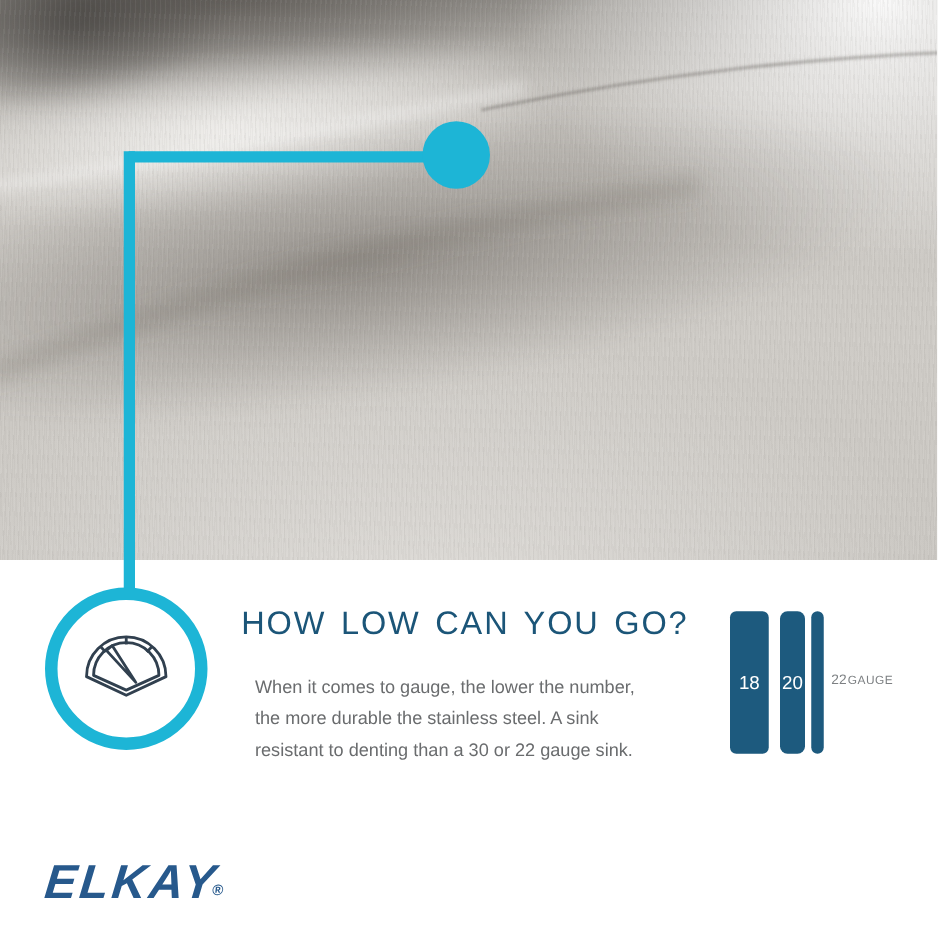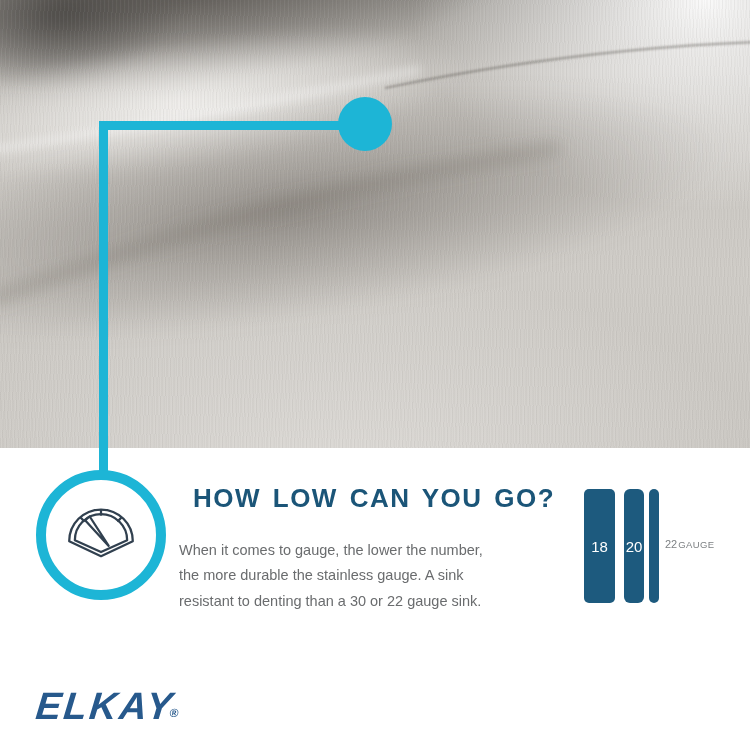--- a/index.html
+++ b/index.html
@@ -54,25 +54,25 @@
   .callout-dot{position:absolute;left:338px;top:97px;width:54px;height:54px;border-radius:50%;background:#1db5d6;}
   .callout-circle{
     position:absolute;left:36px;top:470px;width:110px;height:110px;border:10px solid #1db5d6;
     border-radius:50%;background:#ffffff;
   }
   .gauge-svg{position:absolute;left:15px;top:19px;}
 
   
   .heading{
     position:absolute;left:193px;top:483px;margin:0;
-    font-size:26px;font-weight:700;letter-spacing:1.5px;word-spacing:3px;
+    font-size:26px;font-weight:400;letter-spacing:1.5px;word-spacing:3px;
     color:#1b5578;white-space:nowrap;
   }
   .body-text{
-    position:absolute;left:179px;top:538px;
+    position:absolute;left:204px;top:538px;
     font-size:14.5px;line-height:25.4px;color:#6a6c6e;
   }
   .body-text span{display:block;white-space:nowrap;}
 
   
   .bar{position:absolute;top:489px;height:114px;background:#1d5a7e;display:flex;align-items:center;justify-content:center;}
   .bar-18{left:584px;width:31px;border-radius:5px;}
   .bar-20{left:624px;width:20px;border-radius:6px;justify-content:center;}
   .bar-22{left:649px;width:10px;border-radius:5px;}
   .bar span{color:#ffffff;font-size:15px;}
@@ -133,21 +133,21 @@
         <line x1="59.2" y1="17.5" x2="55" y2="21.8"></line>
         <line x1="18.8" y1="17.5" x2="23" y2="21.8"></line>
         <path d="M23.5,20.5 L28,16.8 L46.5,45.5 Z" fill="#ffffff"></path>
       </g>
     </svg>
   </div>
 
   <h1 class="heading">HOW LOW CAN YOU GO?</h1>
   <div class="body-text">
     <span>When it comes to gauge, the lower the number,</span>
-    <span>the more durable the stainless gauge. A sink</span>
+    <span>the more durable the stainless steel. A sink</span>
     <span>resistant to denting than a 30 or 22 gauge sink.</span>
   </div>
 
   <div class="bar bar-18">
     <span>18</span>
   </div>
   <div class="bar bar-20">
     <span>20</span>
   </div>
   <div class="bar bar-22"></div>

